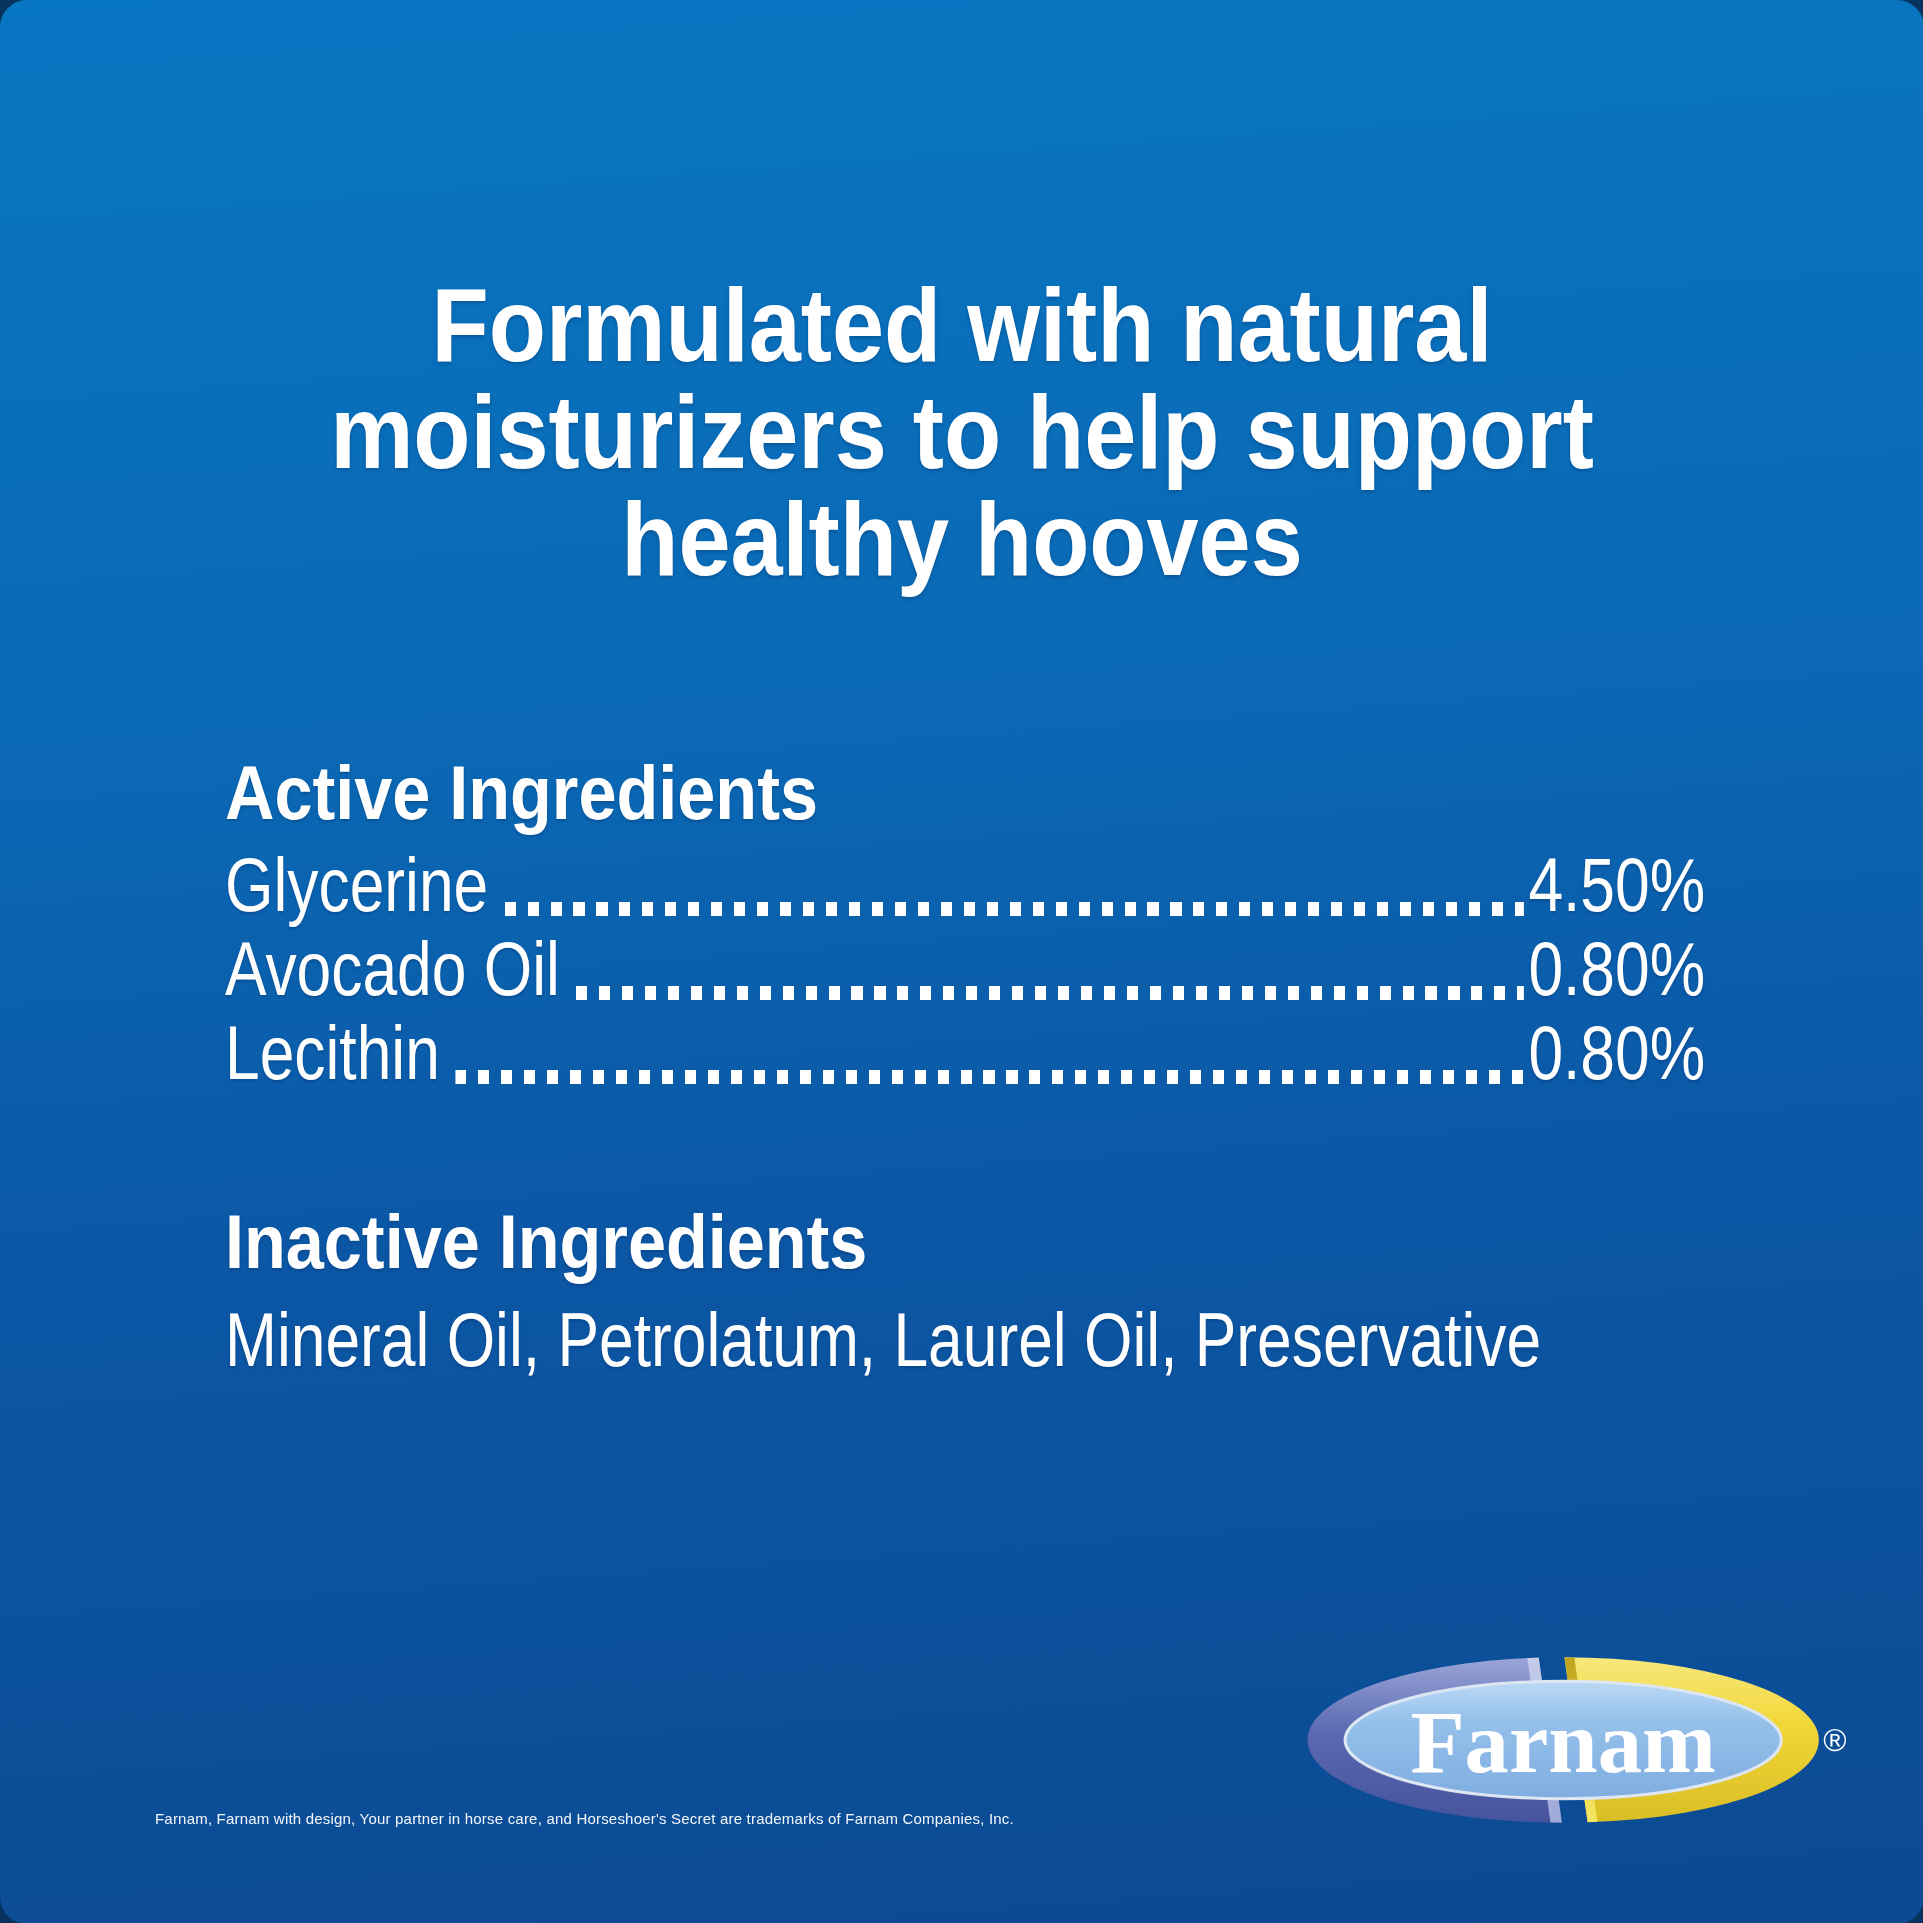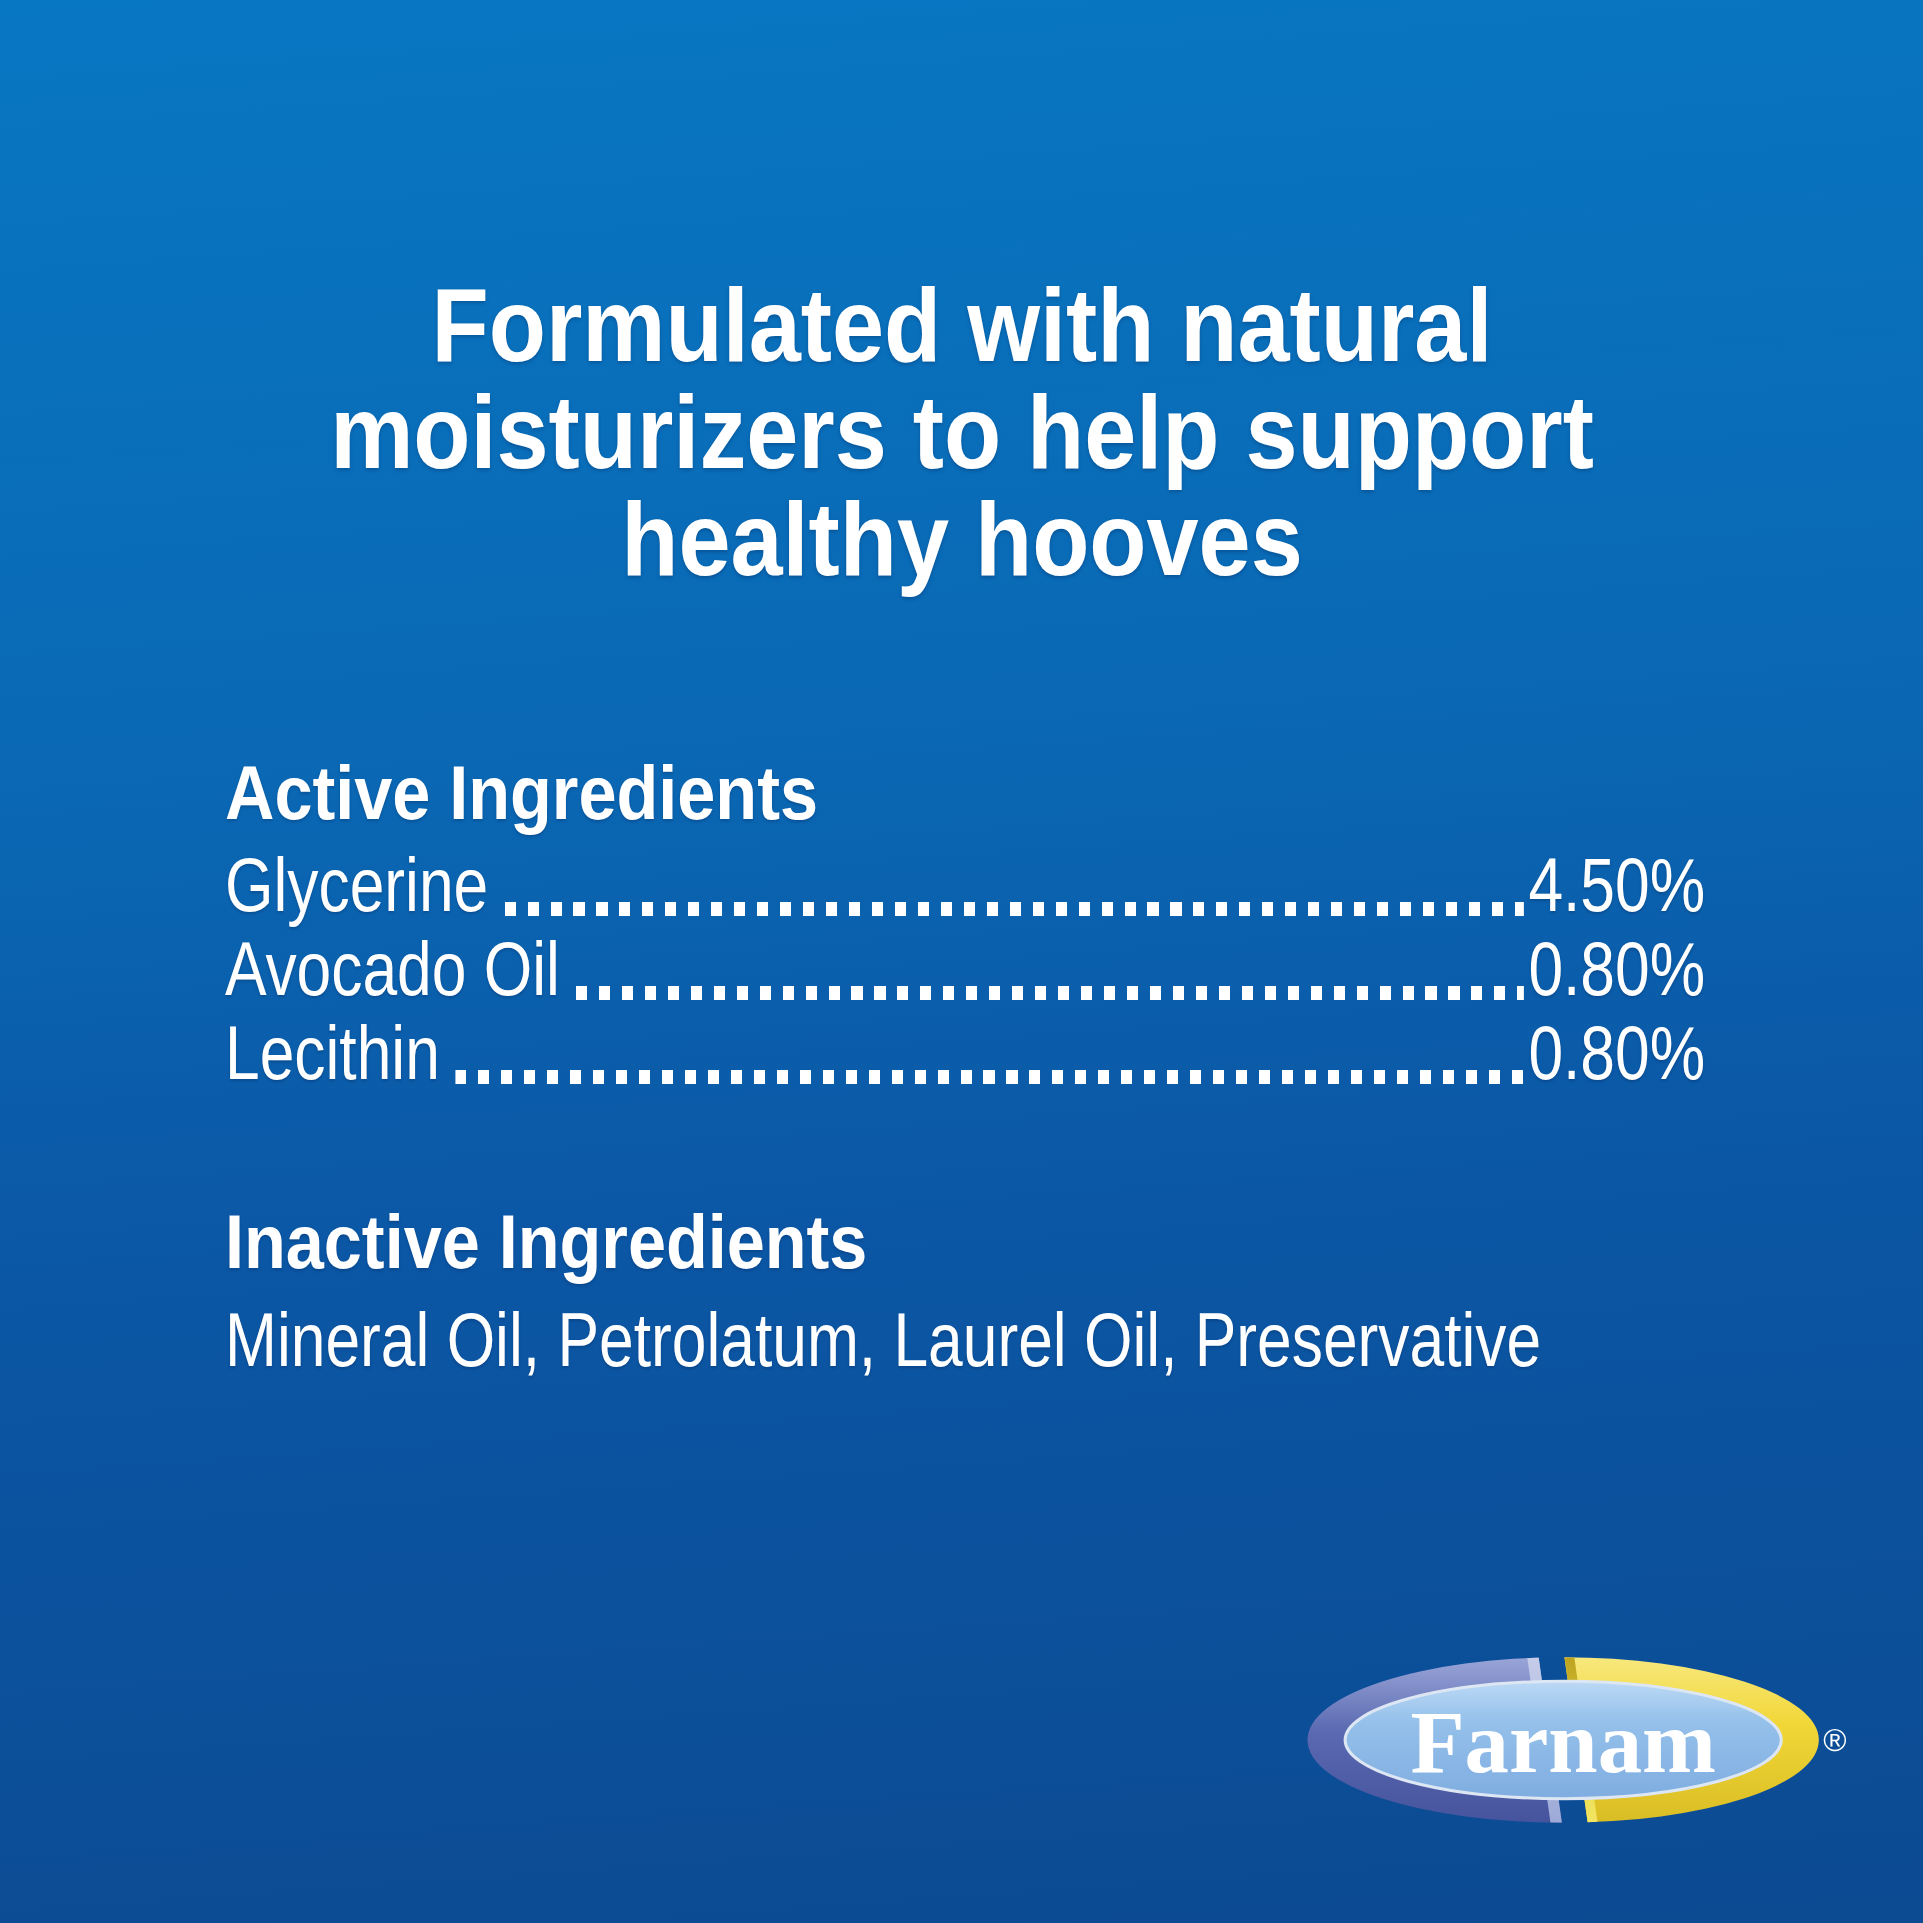--- a/index.html
+++ b/index.html
@@ -1,19 +1,19 @@
 <!DOCTYPE html>
 <html style="font-size:12px"><head>
 <meta charset="utf-8">
 <style>
   html,body{margin:0;padding:0;background:#06325f;}
   .canvas{
     position:relative;width:1924px;height:1924px;overflow:hidden;
     background:linear-gradient(176deg,#0877c3 0%,#0a68b4 38%,#0b57a5 62%,#0c4a92 100%);
-    font-family:"Liberation Sans",sans-serif;color:#ffffff;
+    font-family:"Liberation Sans",sans-serif;color:#ffffff;border-radius:27px;
   }
   .headline{
     position:absolute;left:173px;top:272px;width:1578px;
     font-weight:700;font-size:104px;line-height:107px;text-align:center;
     transform:scaleX(.90);transform-origin:50% 0;
     text-shadow:0 2.3px 3.8px rgba(0,20,60,.25);
   }
   .sec-title{
     position:absolute;left:225px;font-weight:700;font-size:76px;line-height:76px;
     transform:scaleX(.90);transform-origin:0 0;white-space:nowrap;
@@ -121,15 +121,16 @@
     <path clip-path="url(#cR)" fill="url(#gR)" fill-rule="evenodd" d="M 2 113 a 340 110 0 1 0 680 0 a 340 110 0 1 0 -680 0 Z M 54 113 a 288 76 0 1 0 576 0 a 288 76 0 1 0 -576 0 Z"></path>
     <g clip-path="url(#cRing)">
       <rect x="310" y="-45" width="15" height="330" fill="url(#gFL)" transform="rotate(-8 342 113)"></rect>
       <rect x="359" y="-45" width="13" height="330" fill="url(#gFR)" transform="rotate(-8 342 113)"></rect>
     </g>
     <ellipse cx="342" cy="113" rx="290" ry="78" fill="url(#gI)" stroke="#dde6f3" stroke-width="4"></ellipse>
     <text x="342" y="156" text-anchor="middle" font-family="Liberation Serif, serif" font-weight="700" font-size="118" fill="#ffffff">Farnam</text>
     <text x="688" y="127" font-family="Liberation Sans, sans-serif" font-size="42" fill="#ffffff">®</text>
   </svg>
 
+  <div class="legal">Farnam, Farnam with design, Your partner in horse care, and Horseshoer's Secret are trademarks of Farnam Companies, Inc.</div>
 
 </div>
 
 
 </body></html>

